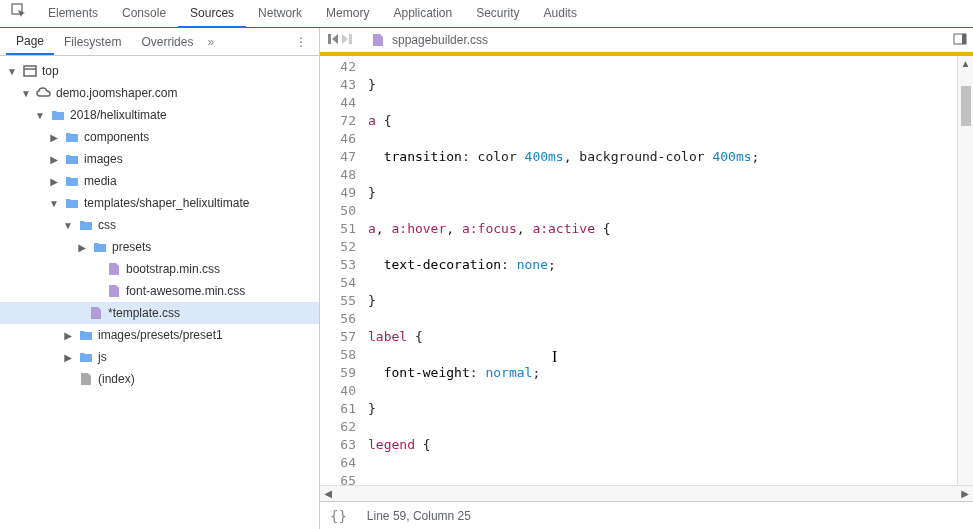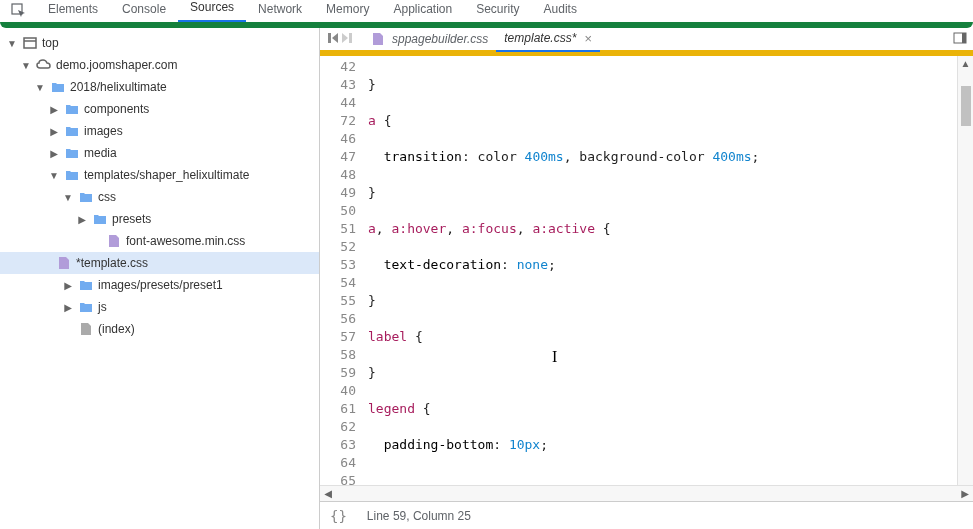--- a/index.html
+++ b/index.html
@@ -1,17 +1,17 @@
 <!DOCTYPE html>
 <html><head>
 <meta charset="utf-8">
 <style>
 * { margin: 0; padding: 0; box-sizing: border-box; }
 body { font-family: "Segoe UI", Arial, sans-serif; font-size: 12px; color: #333; background: #fff; width: 973px; height: 529px; overflow: hidden; position: relative; }
-.top-tabs { height: 28px; border-bottom: 6px solid #15803d; display: flex; align-items: flex-end; padding-left: 8px; border-radius: 6px; }
+.top-tabs { height: 28px; border-bottom: 1px solid #15803d; display: flex; align-items: flex-start; padding-left: 8px; }
 .inspect-icon { width: 22px; height: 22px; display: flex; align-items: center; justify-content: center; margin-right: 6px; }
 .top-tabs .tab { padding: 6px 12px; color: #5f6368; cursor: pointer; }
 .top-tabs .tab.active { color: #333; border-bottom: 2px solid #1a73e8; }
 .main { display: flex; height: 501px; }
 .left-panel { width: 320px; border-right: 1px solid #ccc; display: flex; flex-direction: column; }
 .sub-tabs { height: 28px; border-bottom: 1px solid #ccc; display: flex; align-items: center; padding: 0 6px; }
 .sub-tabs .stab { padding: 5px 10px; color: #5f6368; cursor: pointer; }
 .sub-tabs .stab.active { color: #333; border-bottom: 2px solid #1a73e8; }
 .sub-tabs .chev { margin-left: 4px; color: #888; }
 .sub-tabs .more { margin-left: auto; color: #5f6368; padding: 0 6px; }
@@ -19,21 +19,21 @@
 .tree-row { display: flex; align-items: center; height: 22px; padding-left: 6px; cursor: pointer; white-space: nowrap; }
 .tree-row.selected { background: #dbe8f9; }
 .tree-arrow { width: 12px; text-align: center; color: #666; font-size: 10px; }
 .tree-icon { width: 16px; height: 16px; margin: 0 4px; display: inline-flex; align-items: center; justify-content: center; }
 .folder-icon svg { fill: #72acf0; }
 .file-icon svg { fill: #b19cd9; }
 .doc-icon svg { fill: #aaa; }
 .window-icon svg { fill: none; stroke: #666; stroke-width: 1.5; }
 .cloud-icon svg { fill: none; stroke: #666; stroke-width: 1.5; }
 .right-panel { flex: 1; display: flex; flex-direction: column; position: relative; }
-.file-tabs { height: 28px; border-bottom: 6px solid #eab308; display: flex; align-items: center; padding: 0 6px; font-style: italic; }
+.file-tabs { height: 28px; border-bottom: 4px solid #eab308; display: flex; align-items: center; padding: 0 6px; }
 .nav-arrows { display: flex; align-items: center; margin-right: 10px; }
 .nav-arrows span { width: 14px; text-align: center; color: #666; }
 .ftab { padding: 4px 8px; display: flex; align-items: center; cursor: pointer; color: #5f6368; }
 .ftab.active { color: #333; border-bottom: 2px solid #1a73e8; }
 .ftab .ftab-icon { width: 14px; height: 14px; margin-right: 6px; }
 .ftab .close { margin-left: 8px; color: #888; font-size: 13px; }
 .toggle-right { margin-left: auto; color: #666; }
 .editor { flex: 1; display: flex; overflow: hidden; position: relative; }
 .gutter { width: 48px; text-align: right; color: #888; padding: 2px 12px 2px 0; font-family: Consolas, monospace; font-size: 13px; line-height: 18px; background: #fff; user-select: none; }
 .code { flex: 1; font-family: Consolas, monospace; font-size: 13px; line-height: 18px; padding: 2px 0; white-space: pre; overflow: hidden; }
@@ -68,20 +68,27 @@
   <div class="tab active">Sources</div>
   <div class="tab">Network</div>
   <div class="tab">Memory</div>
   <div class="tab">Application</div>
   <div class="tab">Security</div>
   <div class="tab">Audits</div>
 </div>
 
 <div class="main">
   <div class="left-panel">
+    <div class="sub-tabs">
+      <div class="stab active">Page</div>
+      <div class="stab">Filesystem</div>
+      <div class="stab">Overrides</div>
+      <span class="chev">»</span>
+      <span class="more">⋮</span>
+    </div>
     <div class="tree">
       <div class="tree-row" style="padding-left:6px">
         <span class="tree-arrow">▼</span>
         <span class="tree-icon window-icon">
             <svg width="14" height="12" viewBox="0 0 14 12">
               <rect x="1" y="1" width="12" height="10"></rect>
               <line x1="1" y1="4" x2="13" y2="4"></line>
             </svg>
           </span>
         <span>top</span>
@@ -158,23 +165,32 @@
           </span>
         <span>presets</span>
       </div>
       <div class="tree-row" style="padding-left:90px">
         <span class="tree-arrow"></span>
         <span class="tree-icon file-icon">
             <svg width="12" height="14" viewBox="0 0 12 14">
               <path d="M1 1 L8 1 L11 4 L11 13 L1 13 Z"></path>
             </svg>
           </span>
+        <span>bootstrap.min.css</span>
+      </div>
+      <div class="tree-row" style="padding-left:90px">
+        <span class="tree-arrow"></span>
+        <span class="tree-icon file-icon">
+            <svg width="12" height="14" viewBox="0 0 12 14">
+              <path d="M1 1 L8 1 L11 4 L11 13 L1 13 Z"></path>
+            </svg>
+          </span>
         <span>font-awesome.min.css</span>
       </div>
-      <div class="tree-row selected" style="padding-left:40px">
+      <div class="tree-row selected" style="padding-left:72px">
         <span class="tree-arrow"></span>
         <span class="tree-icon file-icon">
             <svg width="12" height="14" viewBox="0 0 12 14">
               <path d="M1 1 L8 1 L11 4 L11 13 L1 13 Z"></path>
             </svg>
           </span>
         <span>*template.css</span>
       </div>
       <div class="tree-row" style="padding-left:62px">
         <span class="tree-arrow">▶</span>
@@ -216,24 +232,20 @@
         <span><svg width="12" height="12" viewBox="0 0 12 12">
               <path d="M1 1 L7 6 L1 11 Z" fill="#ccc"></path>
               <rect x="8" y="1" width="3" height="10" fill="#ccc"></rect>
             </svg></span>
       </div>
       <div class="ftab">
         <span class="ftab-icon file-icon"><svg width="12" height="14" viewBox="0 0 12 14">
               <path d="M1 1 L8 1 L11 4 L11 13 L1 13 Z" fill="#b19cd9"></path>
             </svg></span>
         <span>sppagebuilder.css</span>
-      </div>
-      <div class="ftab active">
-        <span>template.css*</span>
-        <span class="close">×</span>
       </div>
       <span class="toggle-right"><svg width="14" height="12" viewBox="0 0 14 12">
             <rect x="1" y="1" width="12" height="10" fill="none" stroke="#666"></rect>
             <rect x="9" y="1" width="4" height="10" fill="#666"></rect>
           </svg></span>
     </div>
 
     <div class="editor">
       <div class="gutter">
         <div>42</div>
@@ -263,23 +275,23 @@
       </div>
       <div class="code">
 <div class="code-line"><span class="t-punc">}</span></div>
 <div class="code-line"><span class="t-sel">a </span><span class="t-punc">{</span></div>
 <div class="code-line"><span>  </span><span class="t-prop">transition</span><span class="t-punc">: color </span><span class="t-num">400ms</span><span class="t-punc">, background-color </span><span class="t-num">400ms</span><span class="t-punc">;</span></div>
 <div class="code-line"><span class="t-punc">}</span></div>
 <div class="code-line"><span class="t-sel">a</span><span class="t-punc">, </span><span class="t-sel">a:hover</span><span class="t-punc">, </span><span class="t-sel">a:focus</span><span class="t-punc">, </span><span class="t-sel">a:active</span><span class="t-punc"> {</span></div>
 <div class="code-line"><span>  </span><span class="t-prop">text-decoration</span><span class="t-punc">: </span><span class="t-val">none</span><span class="t-punc">;</span></div>
 <div class="code-line"><span class="t-punc">}</span></div>
 <div class="code-line"><span class="t-sel">label </span><span class="t-punc">{</span></div>
+<div class="code-line"><span>  </span><span class="t-prop">font-weight</span><span class="t-punc">: </span><span class="t-val">normal</span><span class="t-punc">;</span></div>
 <div class="code-line"><span class="t-punc">}</span></div>
 <div class="code-line"><span class="t-sel">legend </span><span class="t-punc">{</span></div>
-<div class="code-line"><span>  </span><span class="t-prop">padding-bottom</span><span class="t-punc">: </span><span class="t-num">10px</span><span class="t-punc">;</span></div>
 
 
 
 
 
 
 
 
 
 

